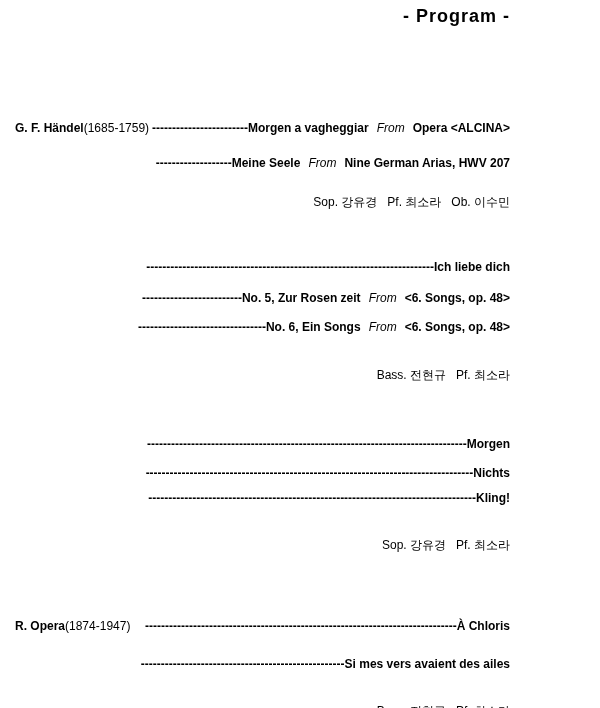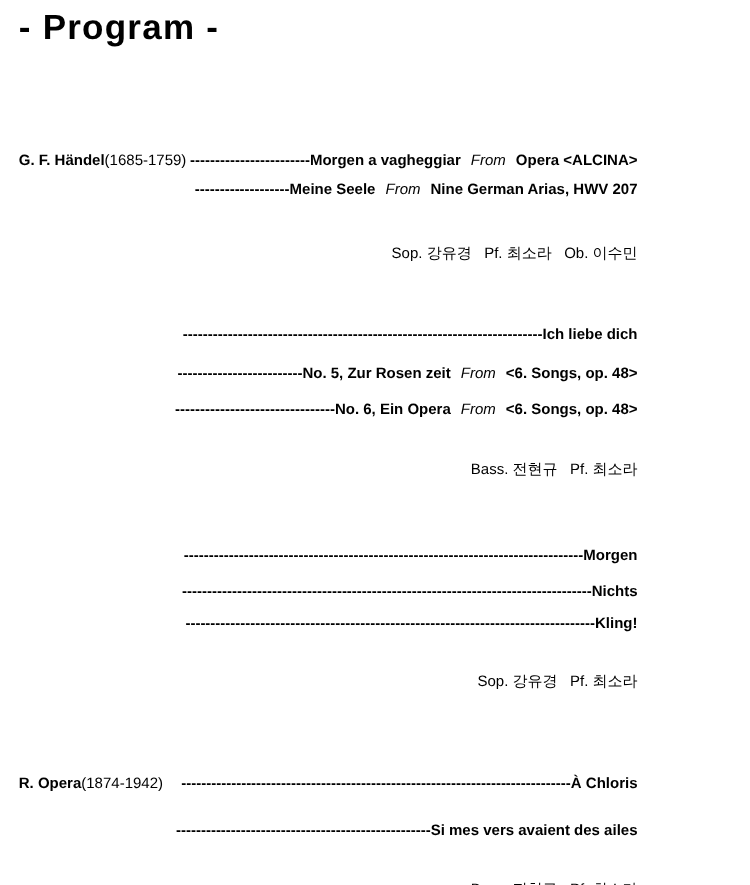--- a/index.html
+++ b/index.html
@@ -4,21 +4,21 @@
 <style>
   html,body{margin:0;padding:0;}
   body{
     width:600px;height:708px;background:#ffffff;color:#000000;
     font-family:"Liberation Sans","DejaVu Sans",sans-serif;
     position:relative;overflow:hidden;
   }
   .page{position:absolute;inset:0;}
   .title{
     position:absolute;top:6px;left:15px;width:495px;
-    text-align:left;font-size:28px;font-weight:bold;letter-spacing:1px;
+    text-align:right;font-size:18px;font-weight:bold;letter-spacing:1px;
   }
   .row{
     position:absolute;left:15px;right:90px;
     font-size:12px;line-height:17px;white-space:nowrap;
   }
   .composer{position:absolute;left:0;top:0;font-weight:bold;}
   .composer .years{font-weight:normal;}
   .piece-line{text-align:right;font-weight:bold;}
   .dashes{font-weight:bold;}
   .from{font-style:italic;font-weight:normal;}
@@ -30,55 +30,55 @@
 
 <div class="page">
 
   <div class="title">- Program -</div>
 
   <div>
     <div class="row" style="top:120px">
       <span class="composer"><span>G. F. Händel</span><span class="years">(1685-1759)</span></span>
       <div class="piece-line"><span class="dashes">------------------------</span><span>Morgen a vagheggiar</span><span class="from">From</span><span>Opera &lt;ALCINA&gt;</span></div>
     </div>
-    <div class="row" style="top:143px">
+    <div class="row" style="top:155px">
       <div class="piece-line"><span class="dashes">-------------------</span><span>Meine Seele</span><span class="from">From</span><span>Nine German Arias, HWV 207</span></div>
     </div>
     <div class="row performers" style="top:177px">Sop. 강유경   Pf. 최소라   Ob. 이수민</div>
   </div>
 
   <div>
     <div class="row" style="top:259px">
       <div class="piece-line"><span class="dashes">------------------------------------------------------------------------</span><span>Ich liebe dich</span><span class="from"></span><span></span></div>
     </div>
     <div class="row" style="top:290px">
       <div class="piece-line"><span class="dashes">-------------------------</span><span>No. 5, Zur Rosen zeit</span><span class="from">From</span><span>&lt;6. Songs, op. 48&gt;</span></div>
     </div>
     <div class="row" style="top:319px">
-      <div class="piece-line"><span class="dashes">--------------------------------</span><span>No. 6, Ein Opera</span><span class="from">From</span><span>&lt;6. Songs, op. 48&gt;</span></div>
+      <div class="piece-line"><span class="dashes">--------------------------------</span><span>No. 6, Ein Songs</span><span class="from">From</span><span>&lt;6. Songs, op. 48&gt;</span></div>
     </div>
     <div class="row performers" style="top:350px">Bass. 전현규   Pf. 최소라</div>
   </div>
 
   <div>
     <div class="row" style="top:436px">
       <div class="piece-line"><span class="dashes">--------------------------------------------------------------------------------</span><span>Morgen</span><span class="from"></span><span></span></div>
     </div>
     <div class="row" style="top:465px">
       <div class="piece-line"><span class="dashes">----------------------------------------------------------------------------------</span><span>Nichts</span><span class="from"></span><span></span></div>
     </div>
     <div class="row" style="top:490px">
       <div class="piece-line"><span class="dashes">----------------------------------------------------------------------------------</span><span>Kling!</span><span class="from"></span><span></span></div>
     </div>
     <div class="row performers" style="top:520px">Sop. 강유경   Pf. 최소라</div>
   </div>
 
   <div>
     <div class="row" style="top:618px">
-      <span class="composer"><span>R. Opera</span><span class="years">(1874-1942)</span></span>
+      <span class="composer"><span>R. Opera</span><span class="years">(1874-1947)</span></span>
       <div class="piece-line"><span class="dashes">------------------------------------------------------------------------------</span><span>À Chloris</span><span class="from"></span><span></span></div>
     </div>
     <div class="row" style="top:656px">
       <div class="piece-line"><span class="dashes">---------------------------------------------------</span><span>Si mes vers avaient des ailes</span><span class="from"></span><span></span></div>
     </div>
     <div class="row performers" style="top:686px">Bass. 전현규   Pf. 최소라</div>
   </div>
 
 </div>
 

